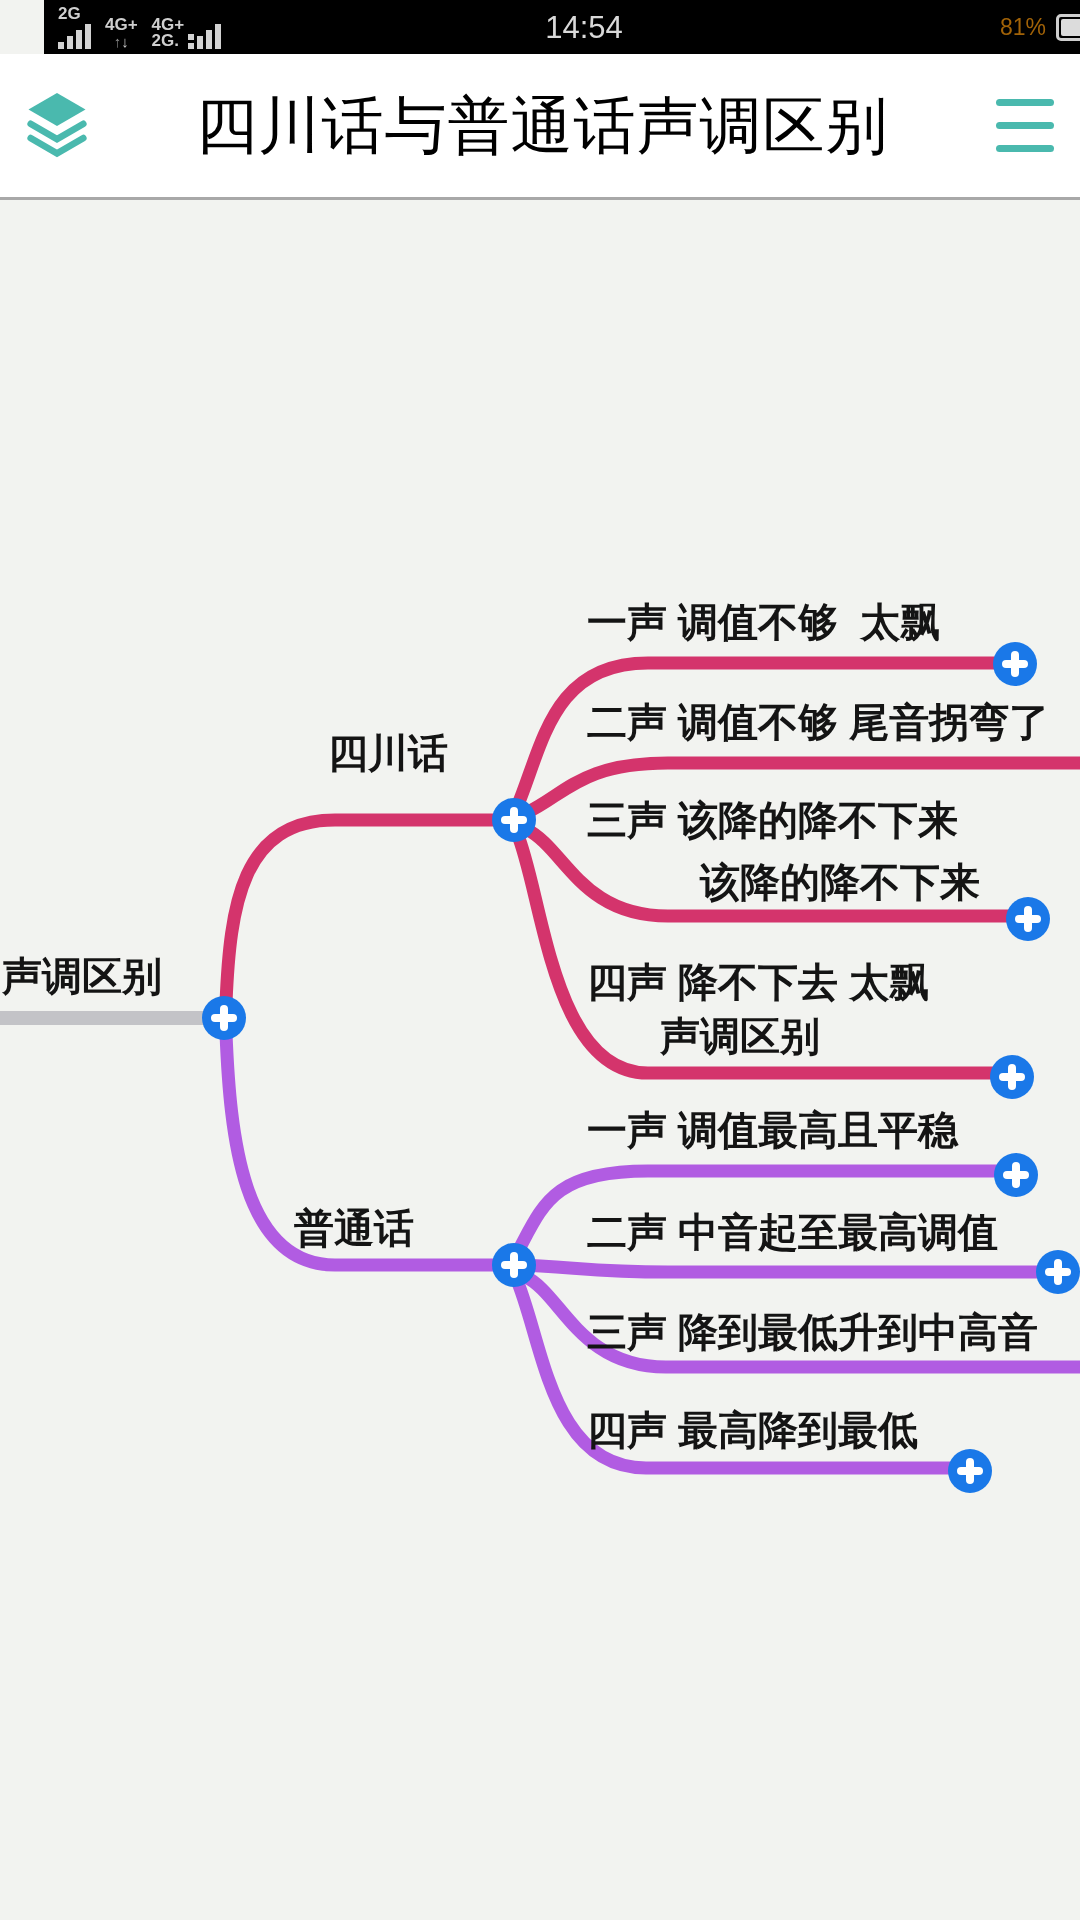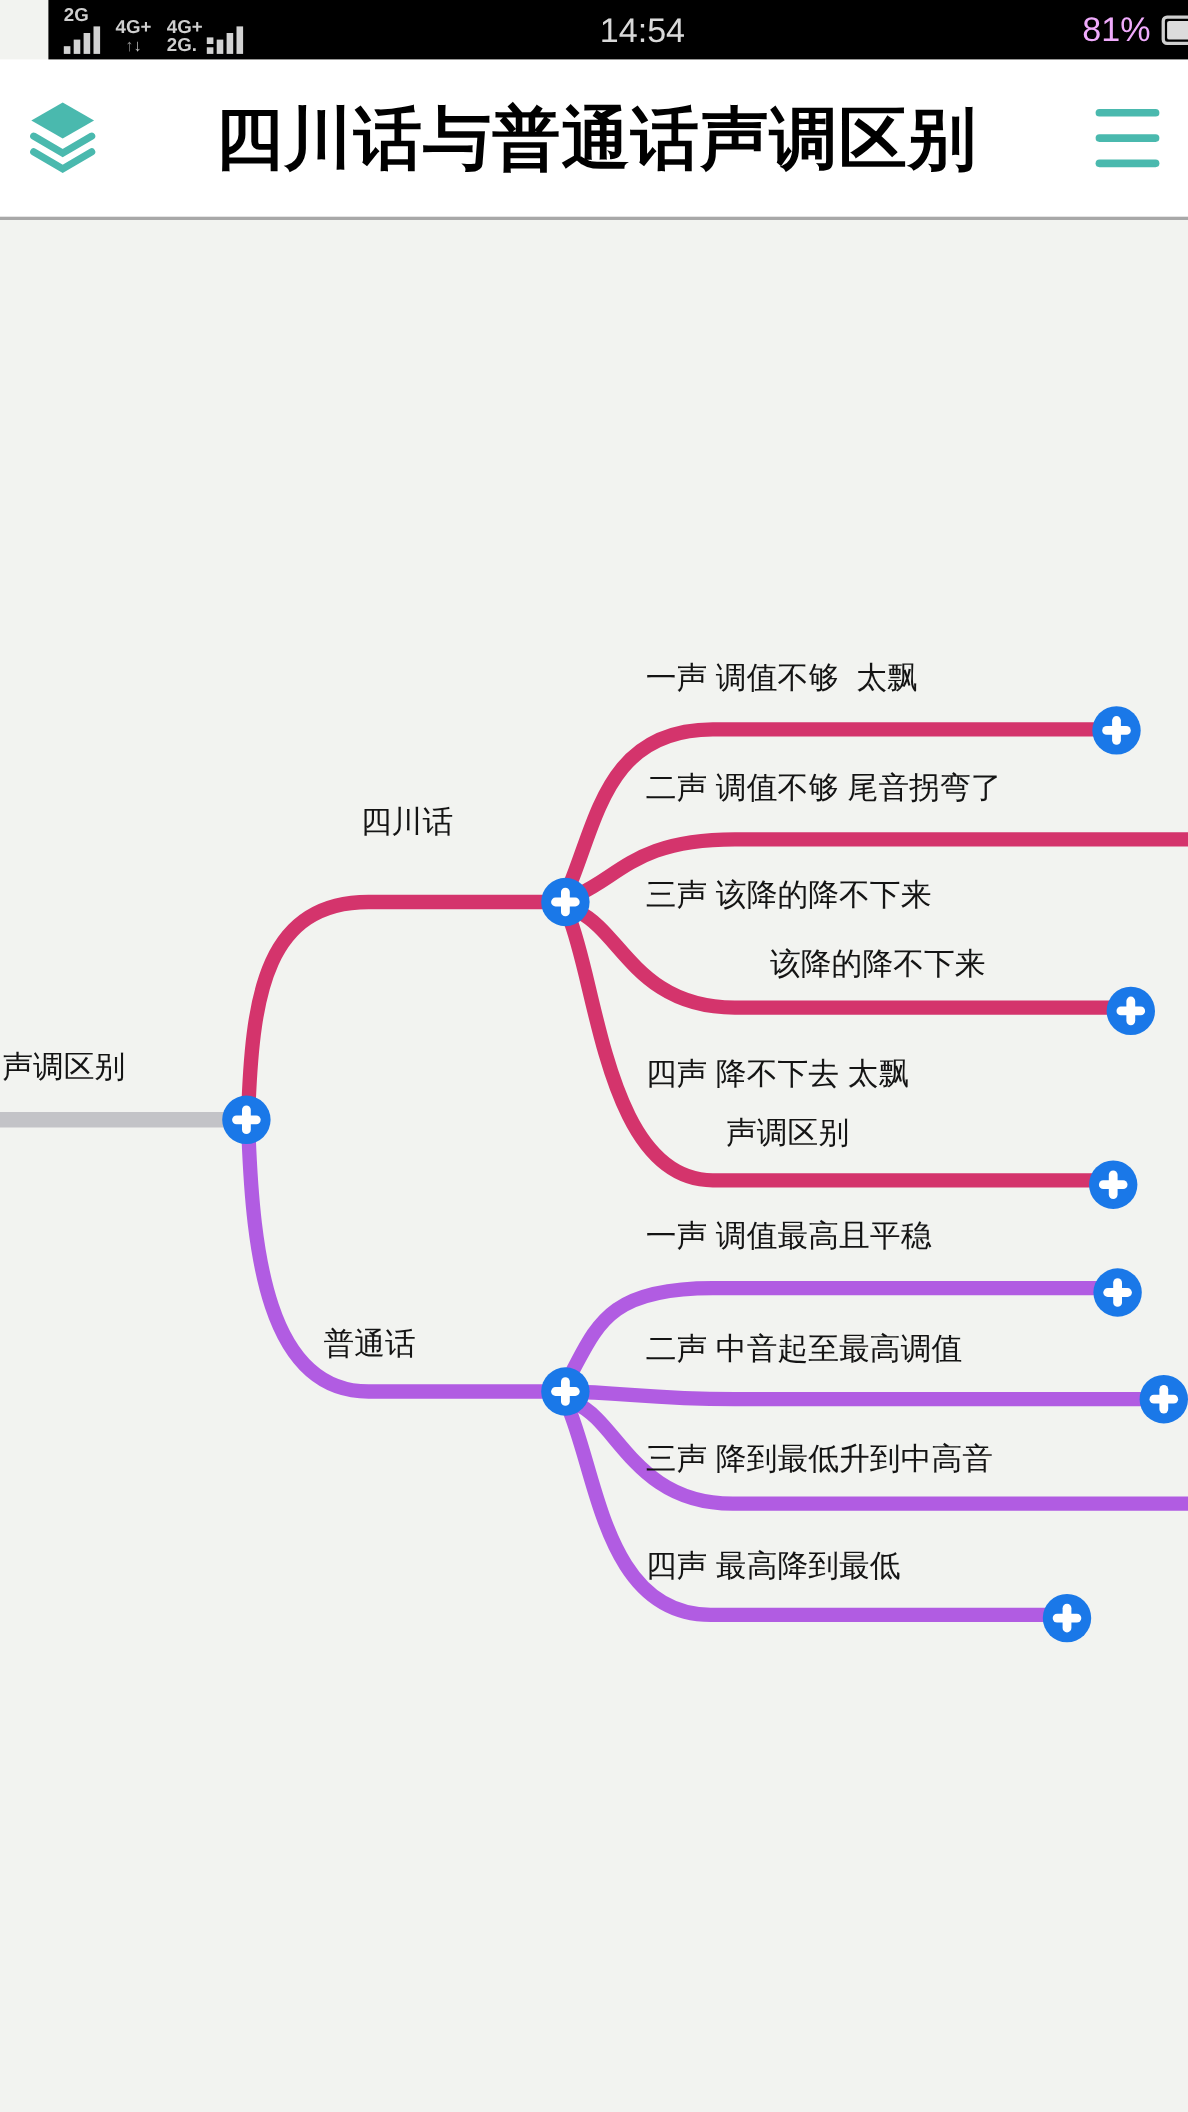--- a/index.html
+++ b/index.html
@@ -17,34 +17,34 @@
   .bar { width:6px; background:#d2d2d2; }
   .dotcol { display:flex; flex-direction:column; gap:3px; }
   .dot { width:6px; height:6px; background:#d2d2d2; }
   .sim2 { align-items:center; }
   .arrows { font-size:15px; line-height:1; margin-top:1px; }
   .arrow-up { color:#8b8b8b; } .arrow-down { color:#c9c9c9; }
   .sim3 { flex-direction:row; align-items:flex-end; gap:4px; }
   .sim3-labels { display:flex; flex-direction:column; align-items:flex-start; line-height:0.95; }
   .sb-time { position:absolute; left:0; right:0; top:10px; text-align:center; font-size:31px; color:#d9d9d9; }
   .sb-right { position:absolute; right:14px; top:0; height:54px; display:flex; align-items:center; gap:10px; }
-  .sb-batt-pct { font-size:31px; color:#f0abfc; }
+  .sb-batt-pct { font-size:23px; color:#a16207; }
   .battery { position:relative; width:54px; height:27px; border:3px solid #cfcfcf; border-radius:5px; }
   .battery-fill { position:absolute; left:2px; top:2px; bottom:2px; width:76%; background:#dcdcdc; border-radius:2px; }
   .battery-nub { position:absolute; right:-7px; top:7px; width:4px; height:13px; background:#cfcfcf; border-radius:0 2px 2px 0; }
 
   
   .app-header { position:absolute; left:0; top:54px; width:1080px; height:146px; background:#ffffff;
-                border-bottom:3px solid #a8a8a8; display:flex; align-items:center; padding:0 26px; z-index:20;font-weight:bold; }
+                border-bottom:3px solid #a8a8a8; display:flex; align-items:center; padding:0 26px; z-index:20; }
   .layers-wrap { width:62px; height:68px; flex:0 0 auto; display:flex; align-items:center; }
   .header-title { flex:1; text-align:center; font-size:62px; color:#000; letter-spacing:1px; white-space:nowrap; }
   .menu-wrap { width:58px; flex:0 0 auto; display:flex; flex-direction:column; gap:16px; }
   .menu-bar { height:7px; border-radius:4px; background:#4ab9ae; }
   .map-svg { position:absolute; left:0; top:0; width:1080px; height:1920px; z-index:1; pointer-events:none; }
-  .map-label { position:absolute; z-index:2; font-size:28px; line-height:1; color:#141414; white-space:pre; }
+  .map-label { position:absolute; z-index:2; font-size:40px; line-height:1; color:#141414; white-space:pre;font-weight:bold; }
   .plus-btn { position:absolute; width:44px; height:44px; border-radius:50%; background:#1a78e8; z-index:3; }
   .plus-btn::before { content:""; position:absolute; left:9px; top:18px; width:26px; height:8px; background:#fff; border-radius:4px; }
   .plus-btn::after  { content:""; position:absolute; left:18px; top:9px; width:8px; height:26px; background:#fff; border-radius:4px; }
   .map-layer { position:absolute; inset:0; z-index:2; }
 </style>
 </head>
 <body>
 
 <div class="phone">
 

